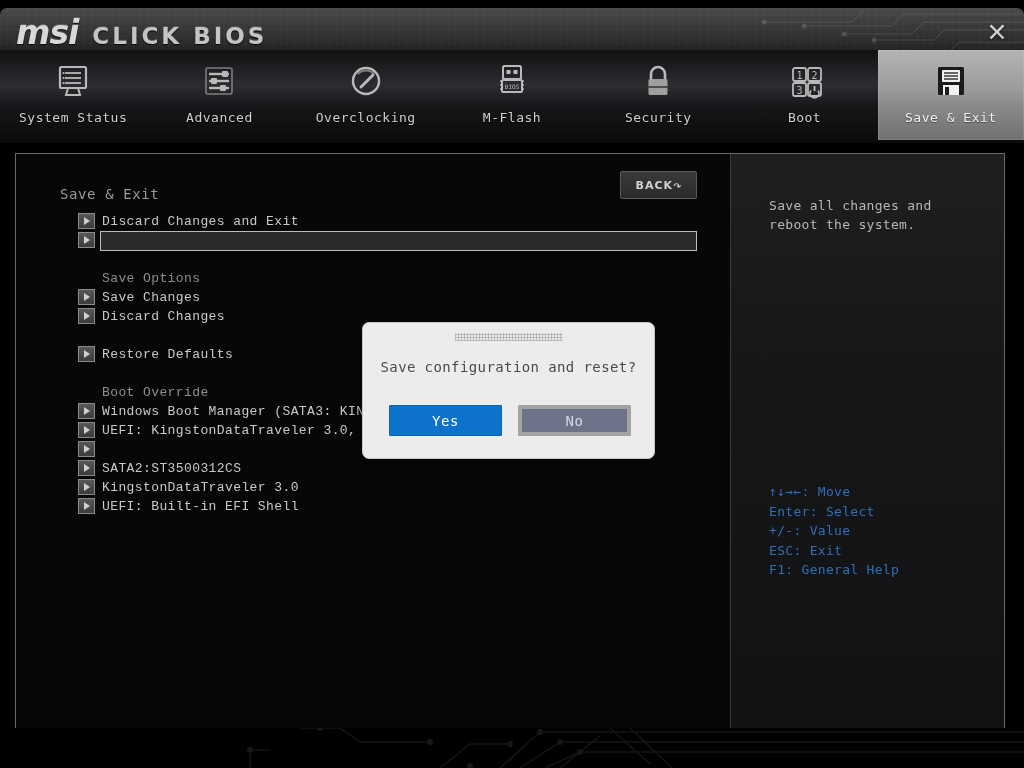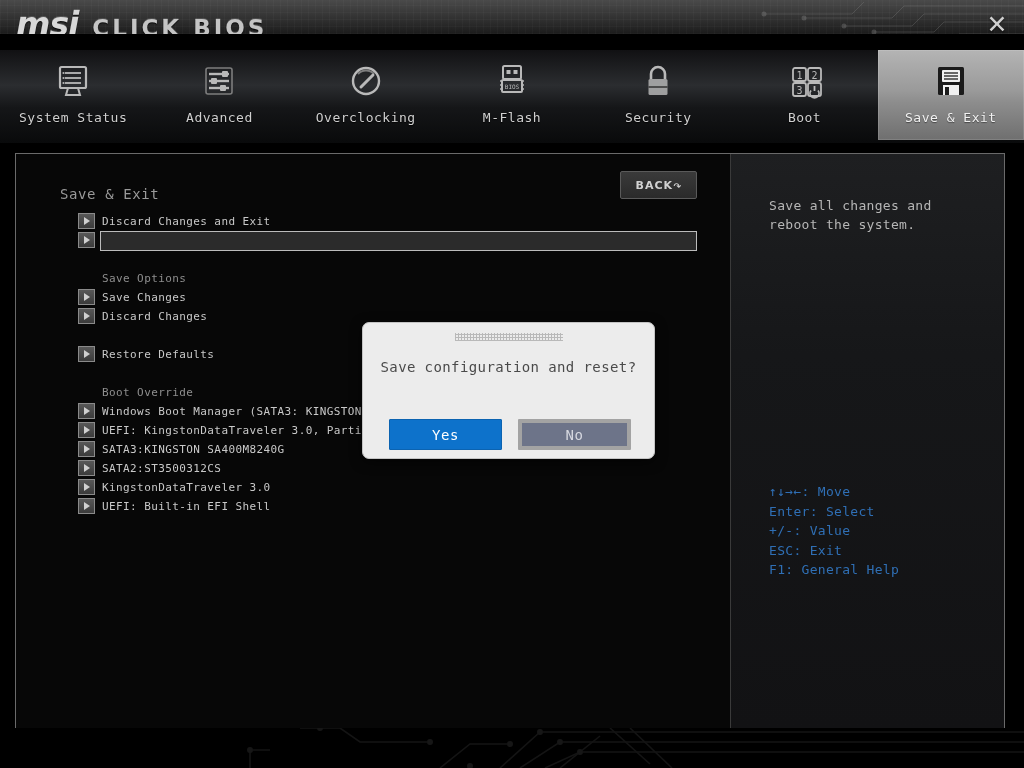--- a/index.html
+++ b/index.html
@@ -11,24 +11,25 @@
   }
   #root {
     position: relative;
     width: 1024px; height: 768px;
     background: #000;
     overflow: hidden;
   }
 
   
   .header {
-    position: absolute; left: 0; top: 0;
-    width: 1024px; height: 34px;
+    position: absolute; left: 0; top: 8px;
+    width: 1024px; height: 50px;
     background: linear-gradient(180deg, #4a4a4a 0%, #3c3c3c 30%, #2a2a2a 70%, #1b1b1b 100%);
     overflow: hidden;
+    border-radius: 7px;
   }
   .header-grid {
     position: absolute; inset: 0;
     background-image:
       repeating-linear-gradient(0deg, rgba(255,255,255,0.035) 0 1px, transparent 1px 7px),
       repeating-linear-gradient(90deg, rgba(255,255,255,0.035) 0 1px, transparent 1px 7px);
     opacity: .7;
   }
   .header-circuit {
     position: absolute; right: 0; top: 0; width: 420px; height: 50px;
@@ -162,26 +163,27 @@
     display: flex; align-items: center; justify-content: center;
   }
   .bullet i {
     width: 0; height: 0;
     border-left: 6px solid #d0d0d0;
     border-top: 4px solid transparent;
     border-bottom: 4px solid transparent;
     display: block;
   }
   .row-label {
-    font-size: 11px;
+    font-size: 13px;
     color: #c9c9c9;
     letter-spacing: .4px;
     white-space: nowrap;
     margin-left: 24px;
     line-height: 19px;
+    font-family: Liberation Mono, monospace;
   }
   .row.header-row .row-label { color: #8e8e8e; margin-left: 24px; }
   .sel-band {
     position: absolute; left: 84px; top: 0;
     width: 597px; height: 20px;
     background: #2b2b2b;
     border: 1px solid #bcbcbc;
     box-sizing: border-box;
   }
   .spacer { height: 19px; }
@@ -240,21 +242,20 @@
   .modal-buttons {
     position: absolute; left: 26px; top: 82px;
     display: flex; gap: 16px;
   }
   .btn {
     width: 113px; height: 31px;
     display: flex; align-items: center; justify-content: center;
     font-size: 14px; letter-spacing: .5px;
     cursor: pointer; box-sizing: border-box;
     border-radius: 1px;
-    margin-top: 14px;
   }
   .btn-yes { background: #0d72cb; border: 1px solid #0b63b1; color: #ffffff; }
   .btn-no  { background: #6d7489; border: 4px solid #a3a3a3; color: #d7d9e1; }
 </style>
 </head>
 <body>
 
 <div id="root">
 
   <div class="header">
@@ -458,21 +459,20 @@
           <div class="row item">
             <span class="bullet">
               <i></i>
             </span>
             <span class="row-label">UEFI: KingstonDataTraveler 3.0, Partition 1</span>
           </div>
           <div class="row item">
             <span class="bullet">
               <i></i>
             </span>
-            <span class="row-label">SATA3:KINGSTON SA400M8240G</span>
           </div>
           <div class="row item">
             <span class="bullet">
               <i></i>
             </span>
             <span class="row-label">SATA2:ST3500312CS</span>
           </div>
           <div class="row item">
             <span class="bullet">
               <i></i>

